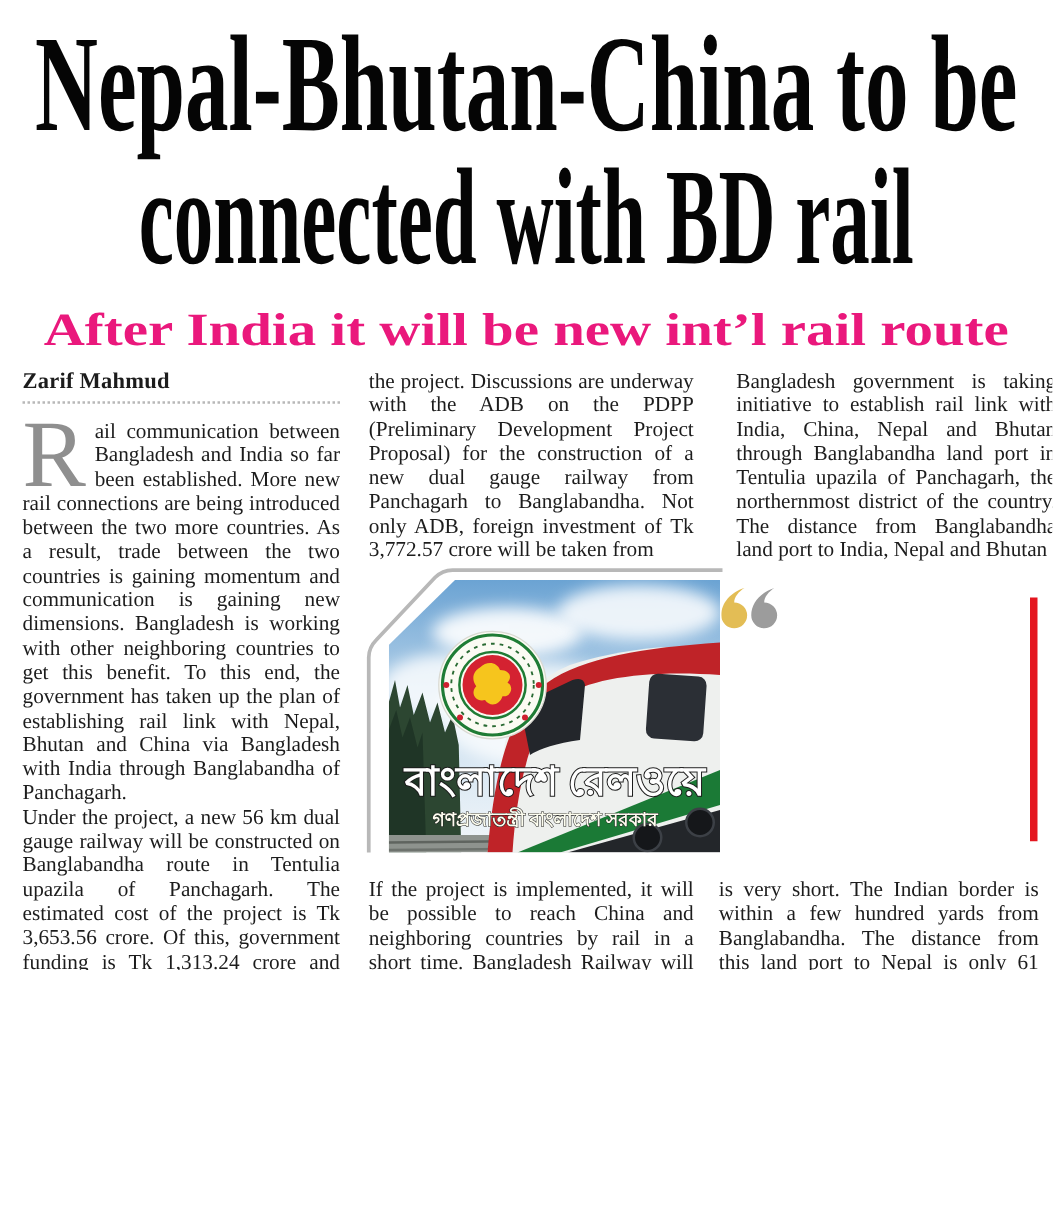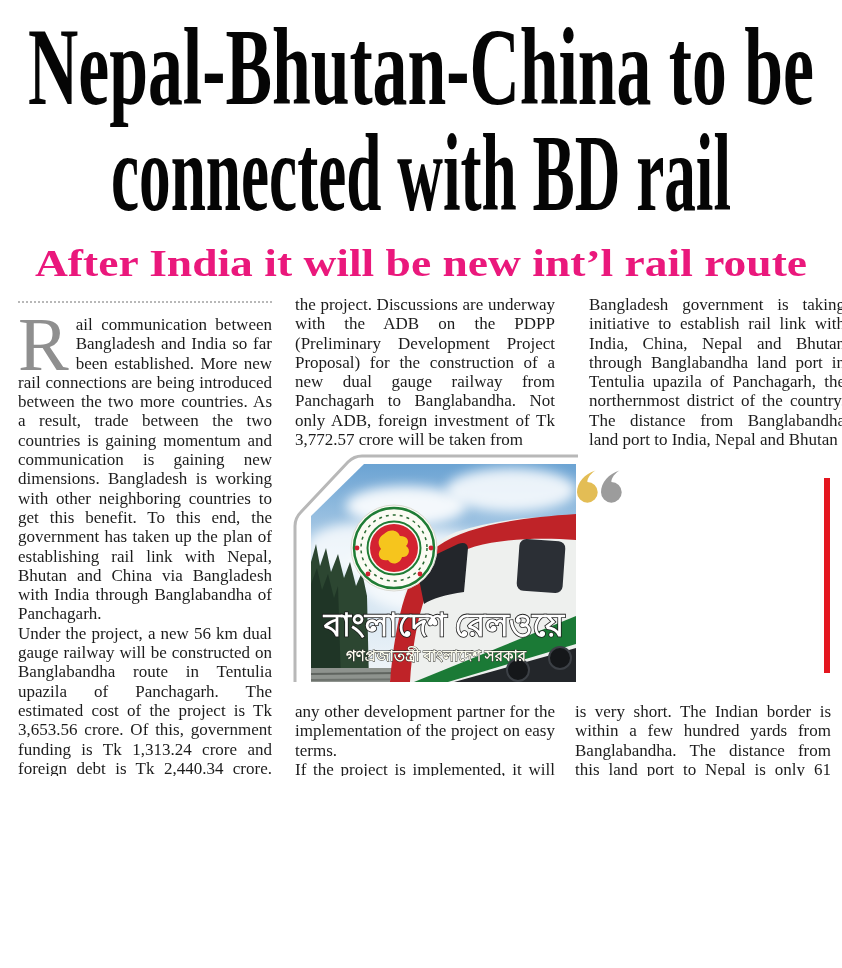--- a/index.html
+++ b/index.html
@@ -43,20 +43,21 @@
   <svg class="headline-svg" width="842" height="232" viewBox="0 0 842 232">
     <text class="hl-text" x="421" y="104" font-size="110" text-anchor="middle" textLength="786" lengthAdjust="spacingAndGlyphs">Nepal-Bhutan-China to be</text>
     <text class="hl-text" x="421" y="210" font-size="110" text-anchor="middle" textLength="620" lengthAdjust="spacingAndGlyphs">connected with BD rail</text>
   </svg>
 
   <svg class="headline-svg" style="top:235px" width="842" height="56" viewBox="0 0 842 56">
     <text class="subhead-text" x="421" y="41" font-size="37" text-anchor="middle" textLength="772" lengthAdjust="spacingAndGlyphs">After India it will be new int’l rail route</text>
   </svg>
 
   <div class="col" style="left:18px;top:294px;width:254px;">
+    <div class="byline">Zarif Mahmud</div>
     <div class="dotted-rule"></div>
     <p><span class="dropcap">R</span><span>ail communication between Bangladesh and India so far been established. More new rail connections are being introduced between the two more countries. As a result, trade between the two countries is gaining momentum and communication is gaining new dimensions. Bangladesh is working with other neighboring countries to get this benefit. To this end, the government has taken up the plan of establishing rail link with Nepal, Bhutan and China via Bangladesh with India through Banglabandha of Panchagarh.</span></p>
     <p>Under the project, a new 56 km dual gauge railway will be constructed on Banglabandha route in Tentulia upazila of Panchagarh. The estimated cost of the project is Tk 3,653.56 crore. Of this, government funding is Tk 1,313.24 crore and foreign debt is Tk 2,440.34 crore. The implementation period is from July 2022 to June 2026. Any development partner other than the Asian Development Bank (ADB) has been proposed as a potential source of foreign credit.</p>
     <p>According to Bangladesh Railway sources, the Ministry of Railways has sent a proposal to the Planning Commission for policy approval of</p>
   </div>
 
   <div class="col" style="left:295px;top:295px;width:260px;">
     <p>the project. Discussions are underway with the ADB on the PDPP (Preliminary Development Project Proposal) for the construction of a new dual gauge railway from Panchagarh to Banglabandha. Not only ADB, foreign investment of Tk 3,772.57 crore will be taken from</p>
   </div>
 
@@ -126,21 +127,20 @@
     </svg>
   </div>
 
   <svg class="quote-mark-svg" width="48" height="38" viewBox="0 0 44 34">
     <path d="M17,0 C7,3 0,11 0,20 a9.5,9.5 0 1,0 9.5,-9.5 C9.5,6.5 13,2.5 17,0 Z" fill="#e3bd55"></path>
     <path d="M39,0 C29,3 22,11 22,20 a9.5,9.5 0 1,0 9.5,-9.5 C31.5,6.5 35,2.5 39,0 Z" fill="#9c9c9c"></path>
   </svg>
   <div class="quote-bar"></div>
 
   <div class="col" style="left:295px;top:702px;width:260px;">
-    <p>any other development partner for the implementation of the project on easy terms.</p>
     <p>If the project is implemented, it will be possible to reach China and neighboring countries by rail in a short time. Bangladesh Railway will reach China in half the time required to reach Dhaka from Banglabandha. It takes a maximum of 30 minutes to reach India and one to one and a half hours to reach Nepal and Bhutan. For these reasons, the</p>
   </div>
 
   <div class="col rel" style="left:575px;top:702px;width:256px;">
     <p>is very short. The Indian border is within a few hundred yards from Banglabandha. The distance from this land port to Nepal is only 61 kilometers. The distance to Bhutan is only 6 kilometers and the border with China is only 200 kilometers. This potential port could tie five friendly countries together. That is why the Bangladesh government wants to establish rail link between the four countries through Banglabandha.</p>
     <span class="see-page">(See Page-11)</span>
   </div>
 
 </div>
 

